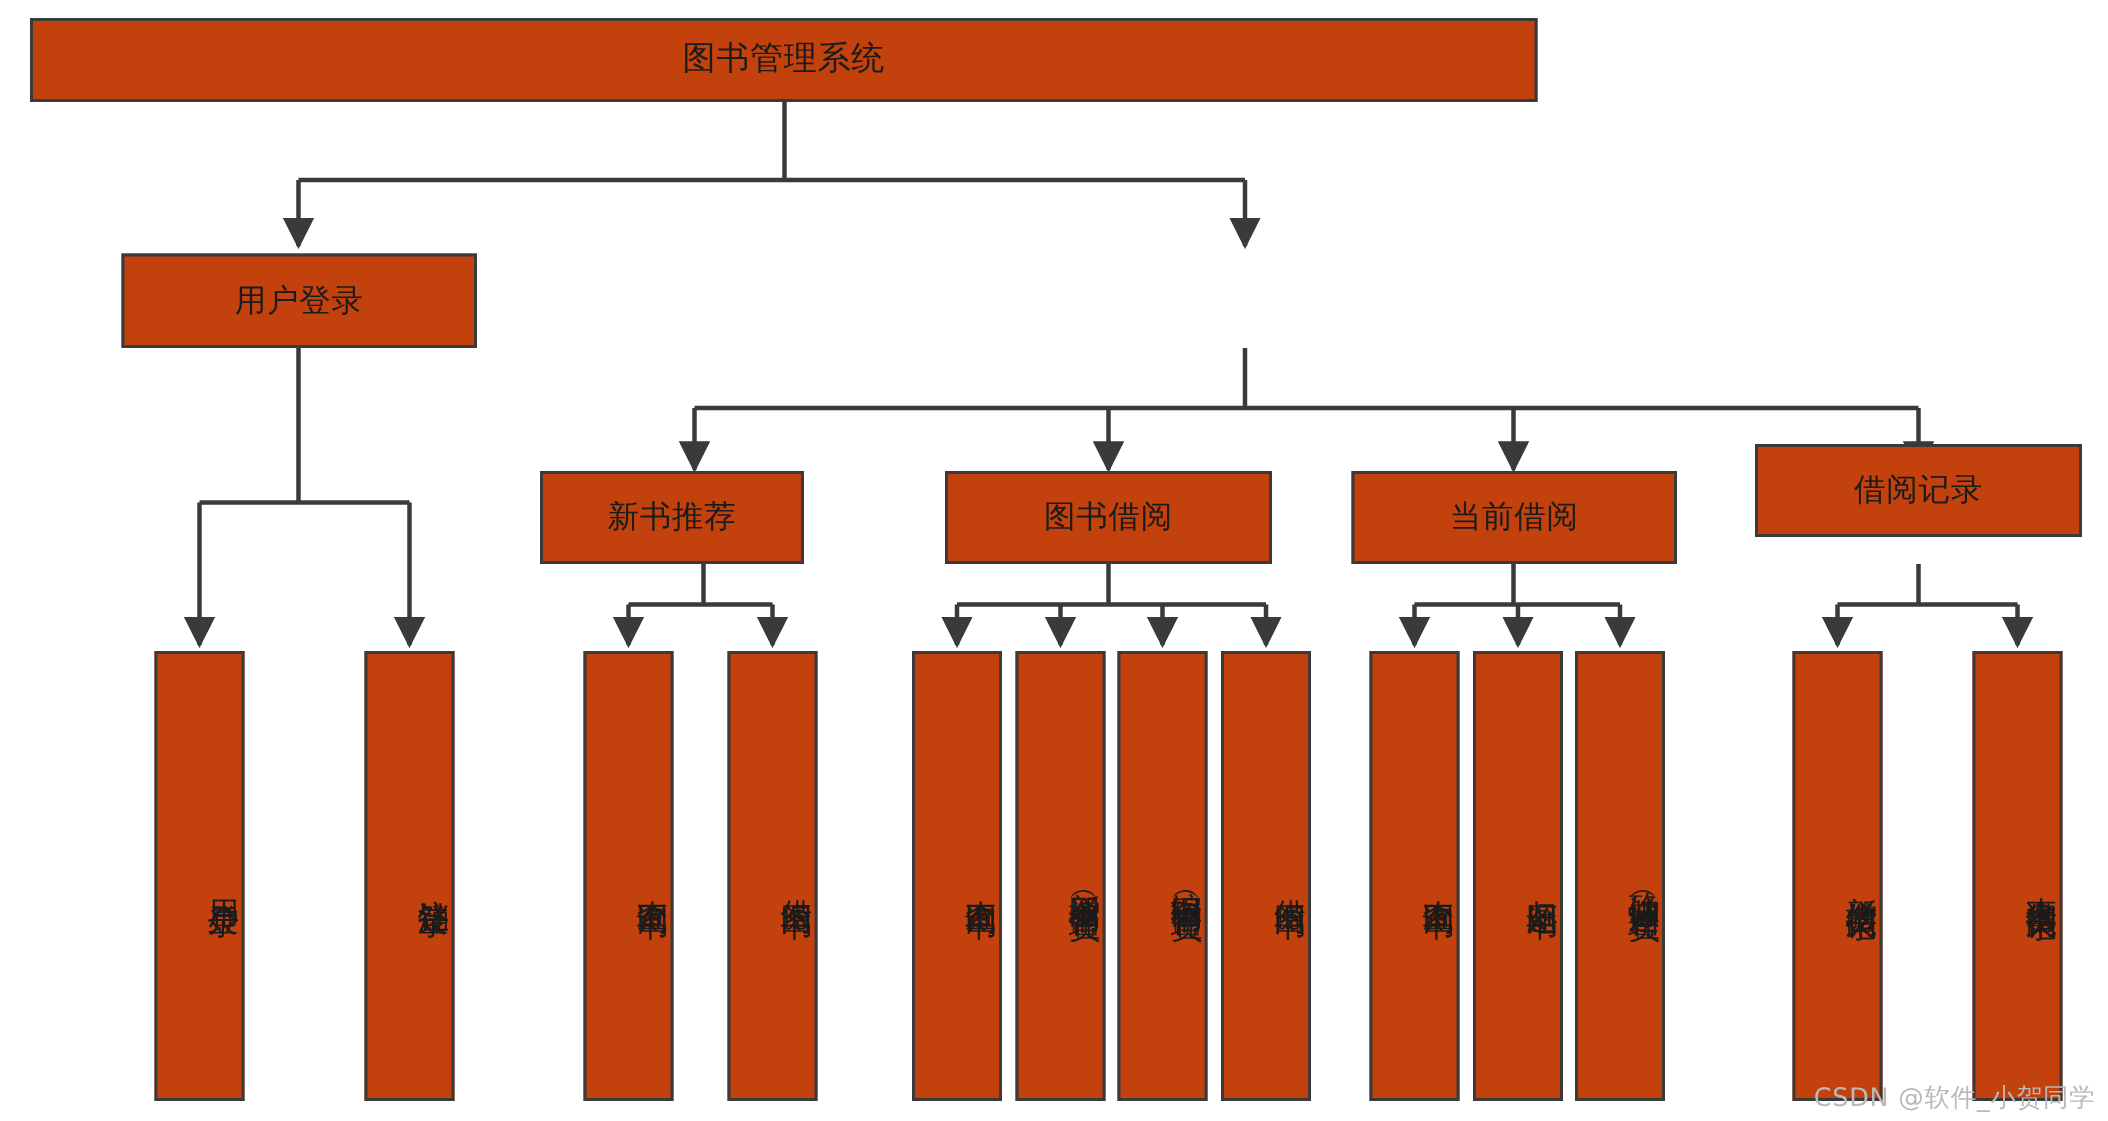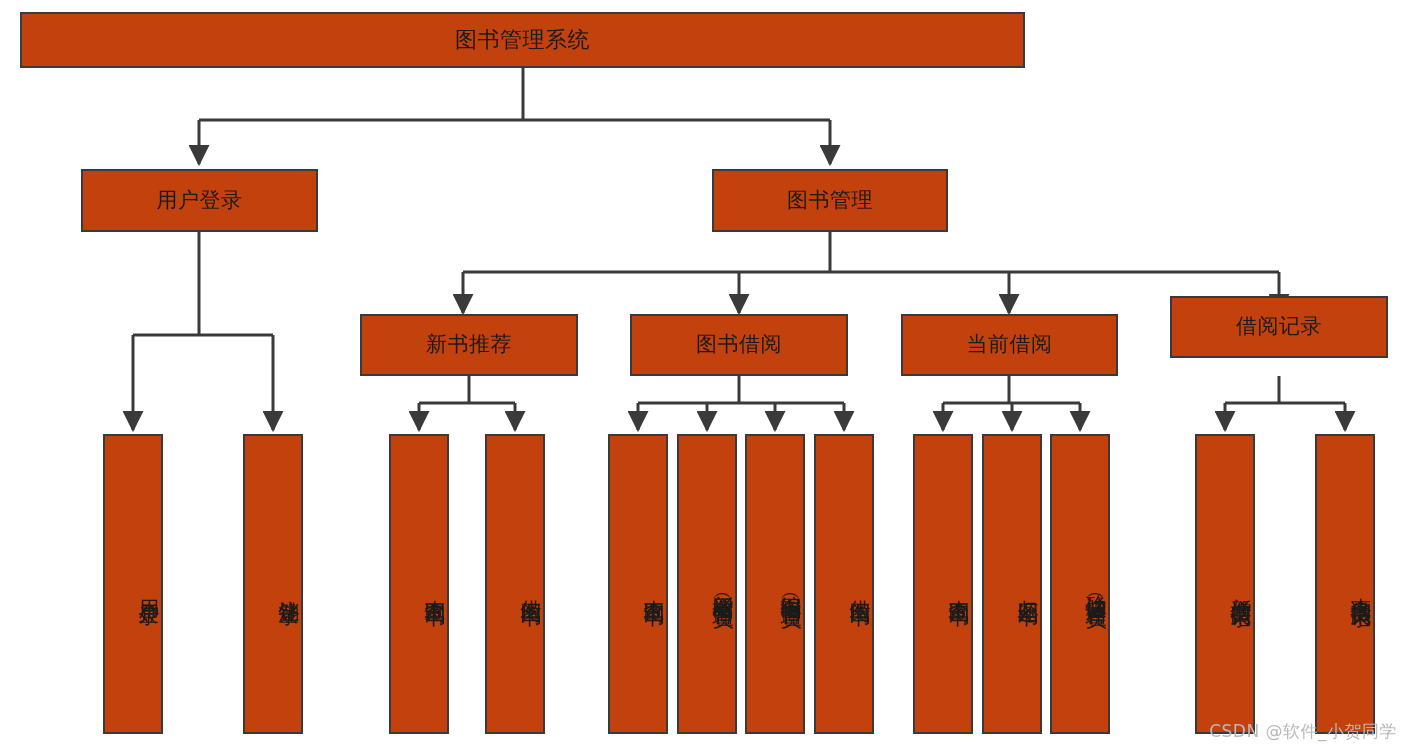--- a/index.html
+++ b/index.html
@@ -122,23 +122,22 @@
       <path d="M 1279 376 L 1279 403"></path>
       <path d="M 1225 403 L 1345 403"></path>
       <path d="M 1225 403 L 1225 430" marker-end="url(#arrow)"></path>
       <path d="M 1345 403 L 1345 430" marker-end="url(#arrow)"></path>
     </g>
   </svg>
 
   <div class="node horiz root" style="left:20px; top:12px; width:1005px; height:56px;">图书管理系统</div>
 
   <div class="node horiz" style="left:81px; top:169px; width:237px; height:63px;">用户登录</div>
-  <div class="node horiz" style="left:712px; top:169px; width:236px; height:63px;">图书管理</div>
 
-  <div class="node horiz" style="left:360px; top:314px; width:218px; height:62px;">新书推荐</div>
+  <div class="node horiz" style="left:360px; top:314px; width:176px; height:62px;">新书推荐</div>
   <div class="node horiz" style="left:630px; top:314px; width:218px; height:62px;">图书借阅</div>
   <div class="node horiz" style="left:901px; top:314px; width:217px; height:62px;">当前借阅</div>
   <div class="node horiz" style="left:1170px; top:296px; width:218px; height:62px;">借阅记录</div>
 
   <div class="node vert" style="left:103px; top:434px; width:60px; height:300px;">
     <span class="vlabel">用户登录</span>
   </div>
   <div class="node vert" style="left:243px; top:434px; width:60px; height:300px;">
     <span class="vlabel">注销登录</span>
   </div>

